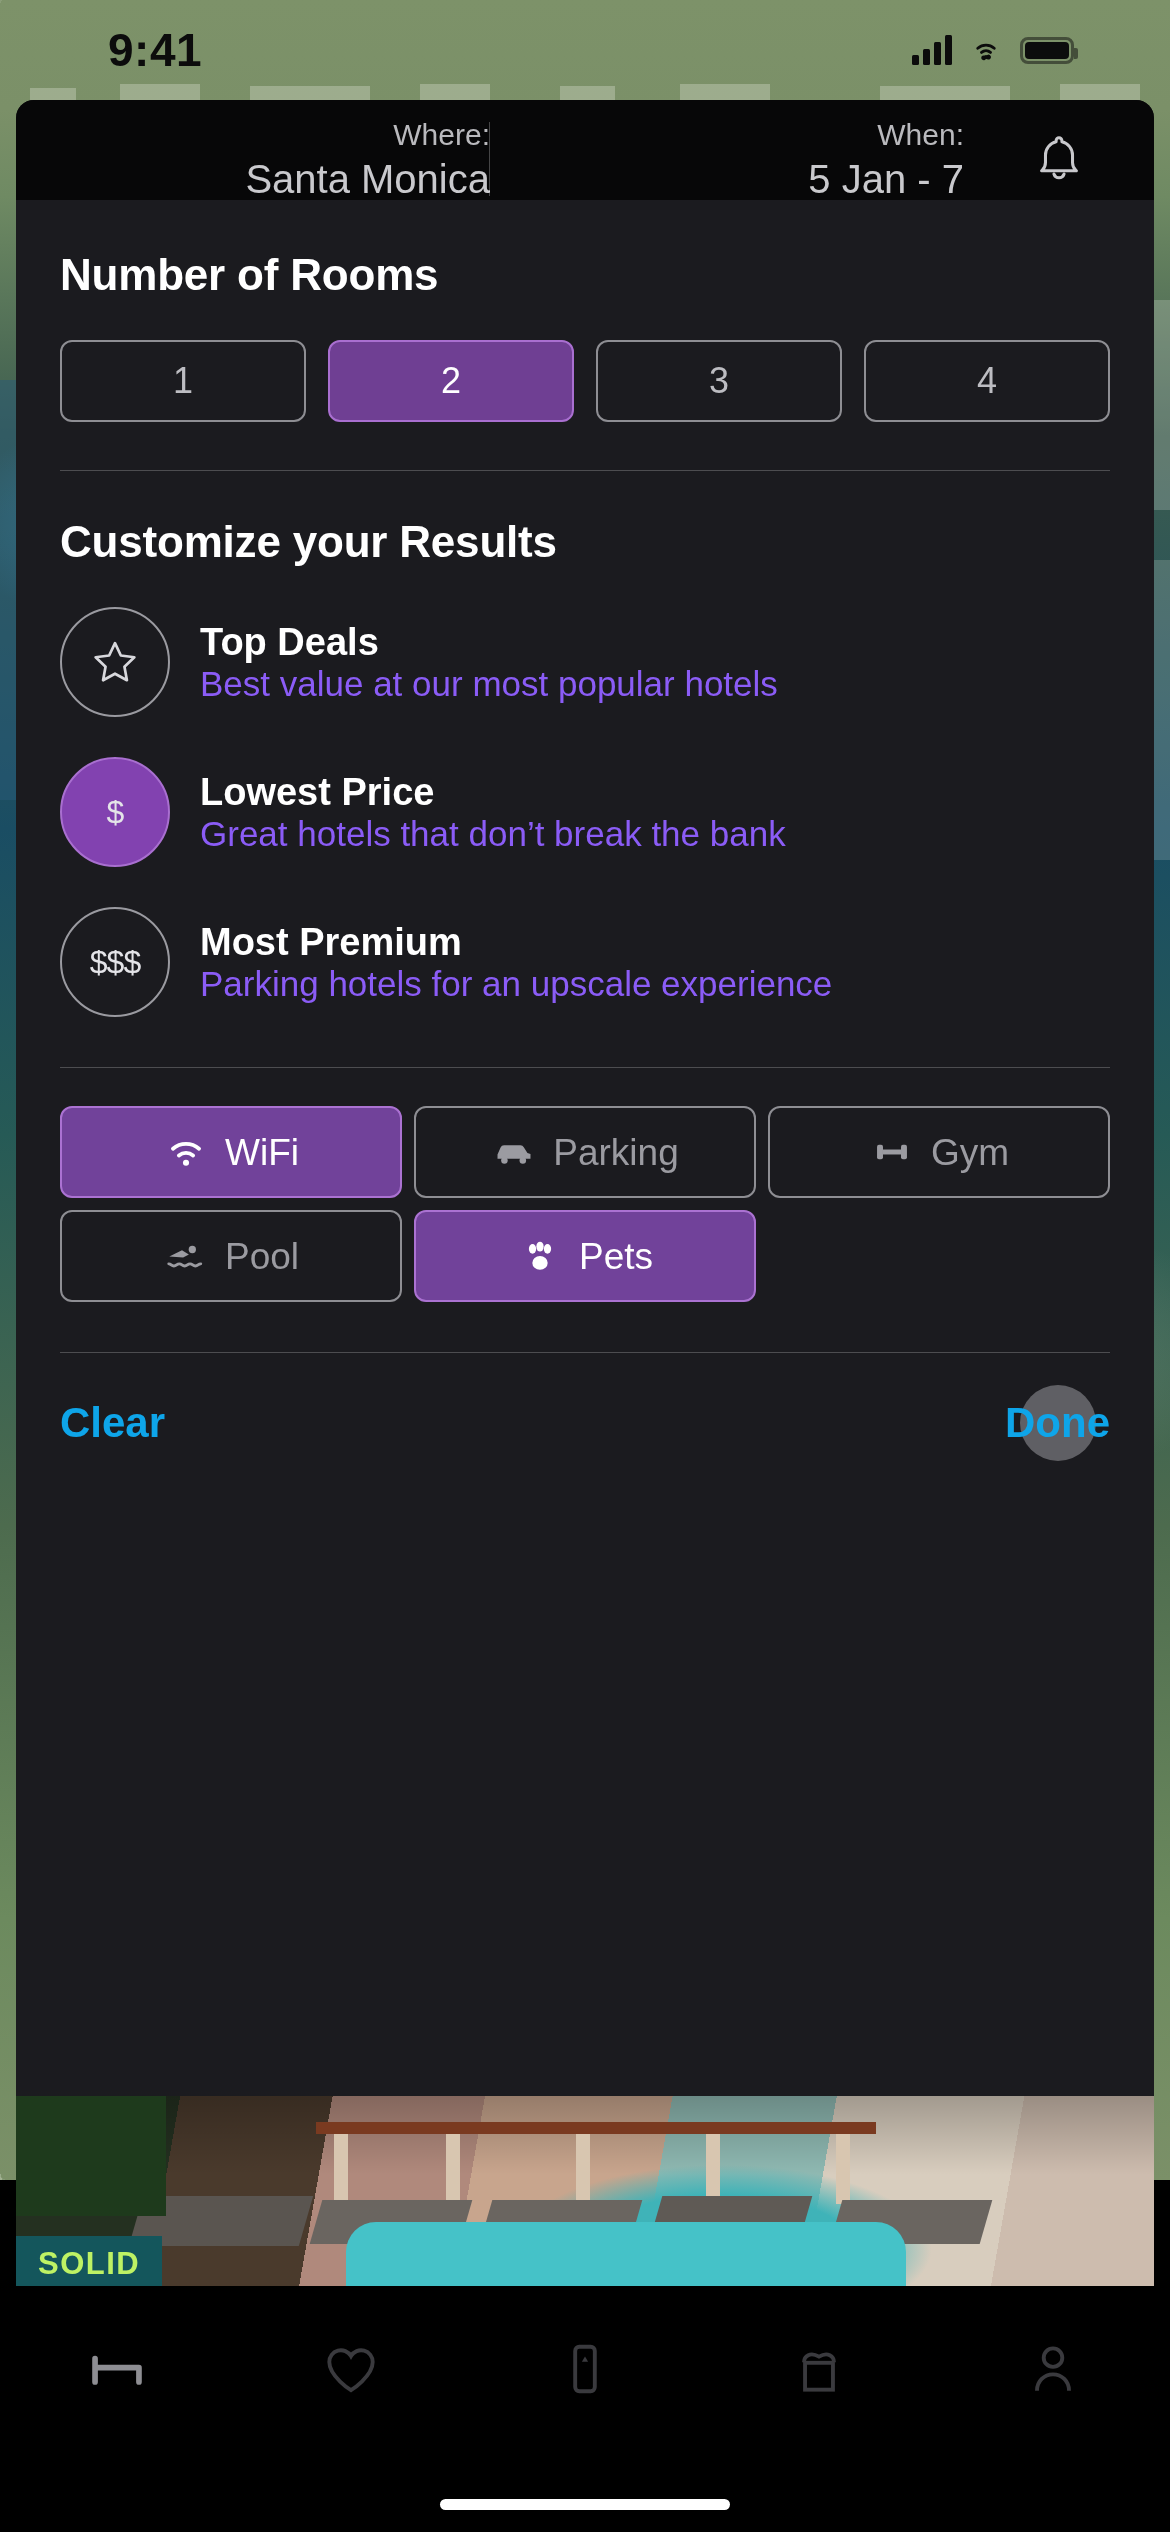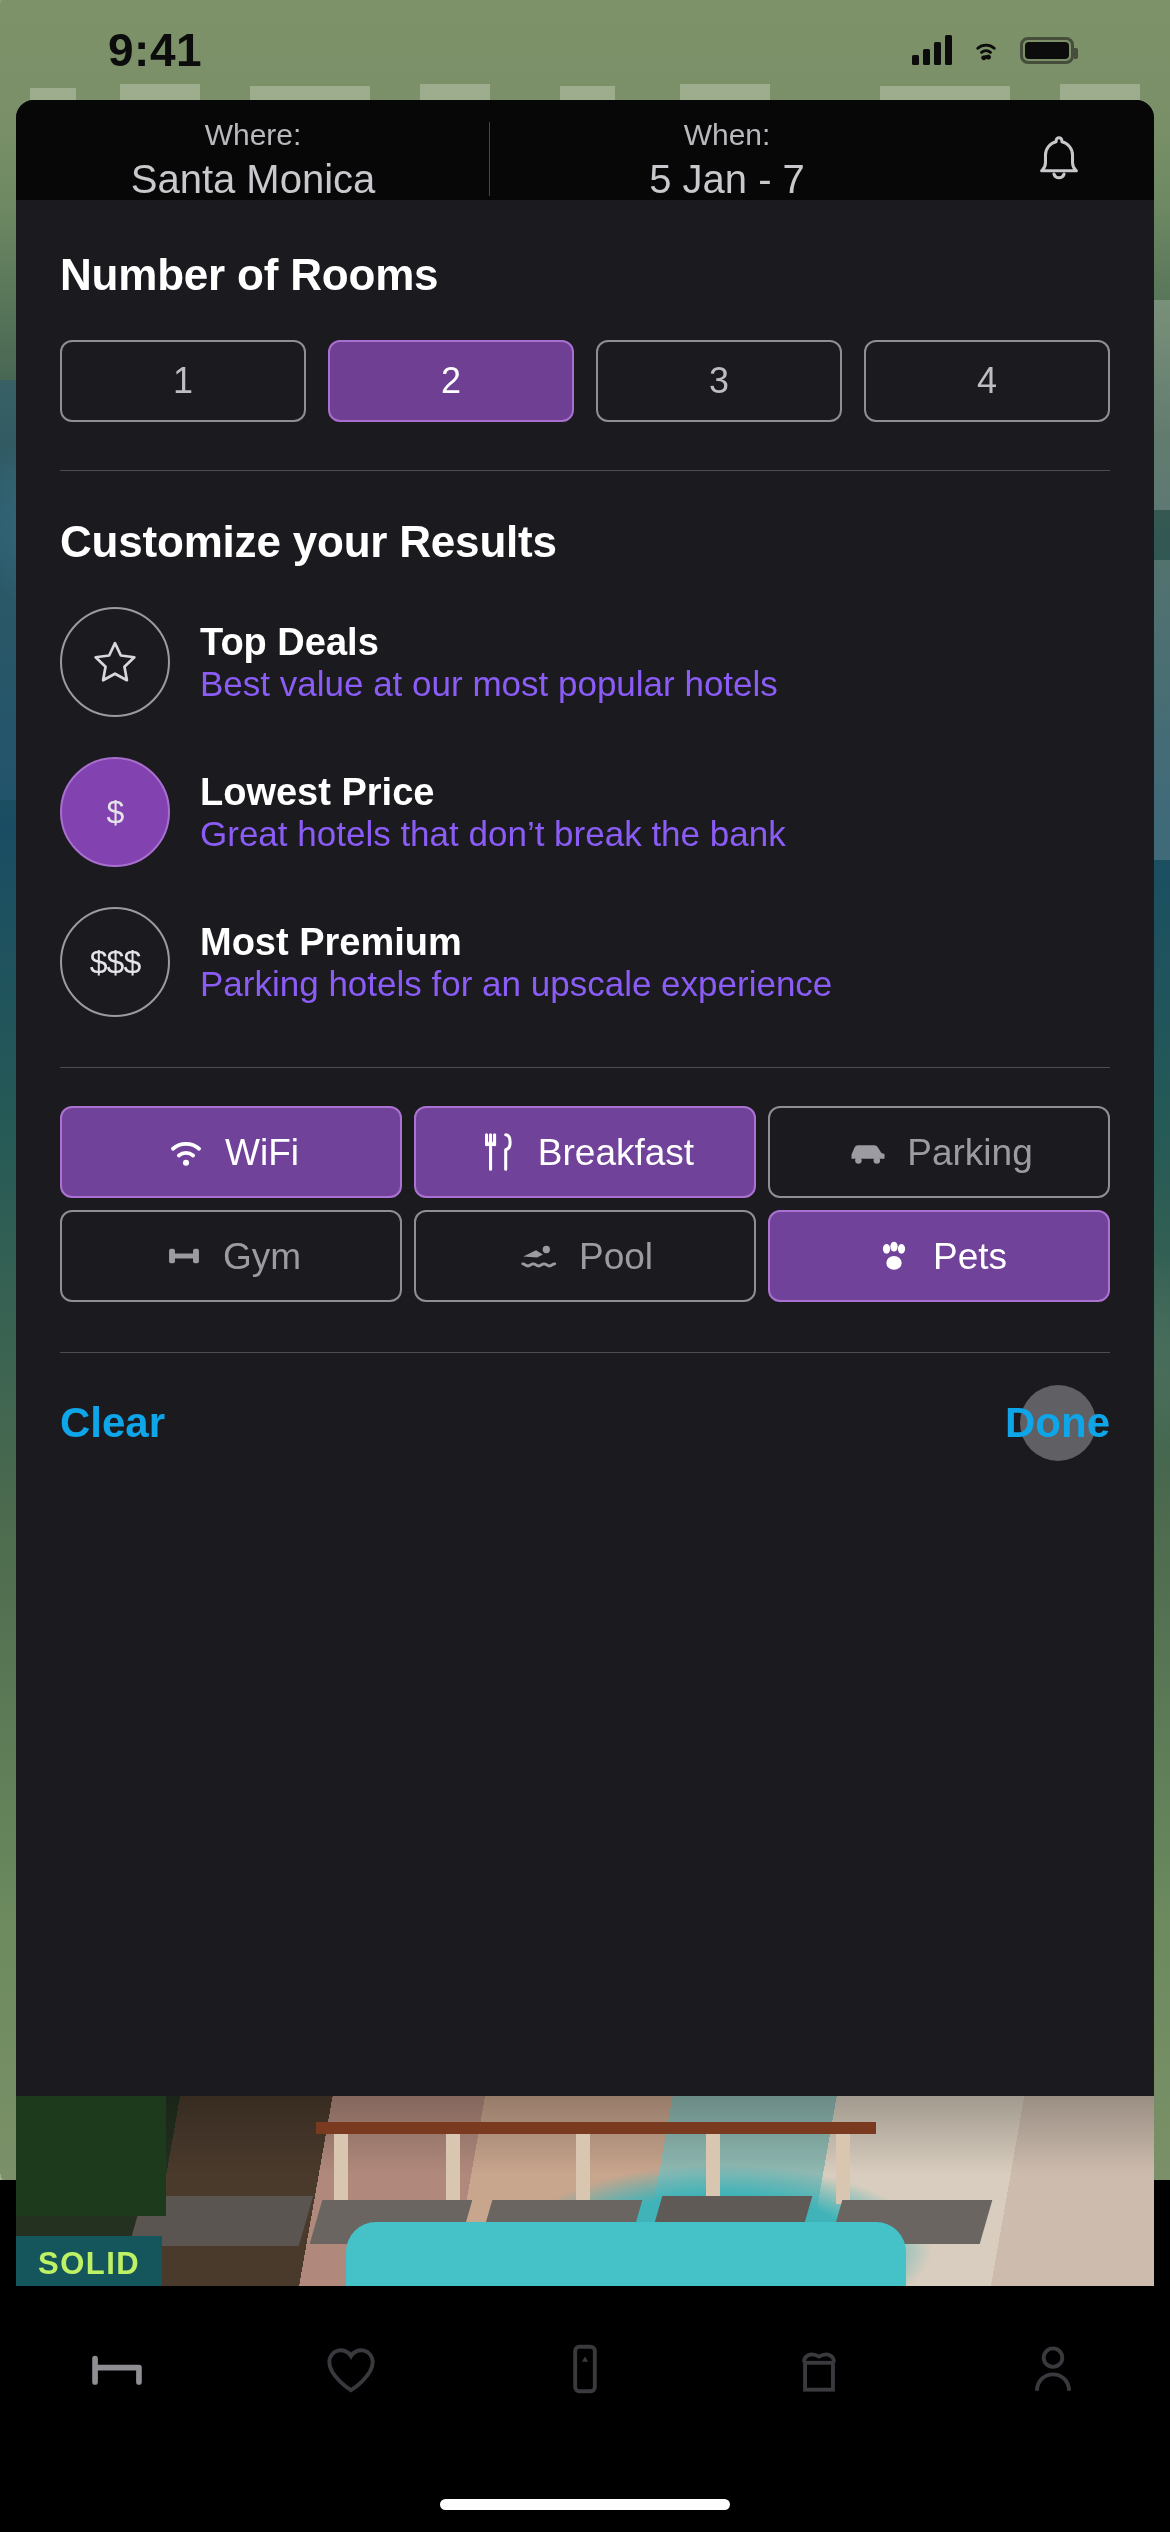--- a/index.html
+++ b/index.html
@@ -44,21 +44,21 @@
 
   
   .panel{
     position:absolute; left:16px; top:100px; width:1138px; height:1996px;
     background:#1b1b1f; border-radius:18px 18px 0 0; overflow:hidden; z-index:30;
   }
   .panel-head{
     height:100px; background:#070708; display:flex; align-items:center;
     padding-top:18px;
   }
-  .head-cell{ flex:1; text-align:center; position:relative; }
+  .head-cell{ flex:1; text-align:right; position:relative; }
   .head-cell.divide::after{
     content:""; position:absolute; right:0; top:6px; bottom:6px; width:1px; background:rgba(255,255,255,.25);
   }
   .head-label{ font-size:30px; color:#b9b9bd; line-height:1.25; font-weight:400; }
   .head-value{ font-size:40px; color:#c9c9cd; font-weight:400; margin-top:4px; }
   .head-bell{ width:190px; display:flex; align-items:center; justify-content:center; }
   .bell{ width:58px; height:58px; }
 
   .panel-body{ padding:0 44px; }
 
@@ -252,27 +252,20 @@
 
         <div class="chip sel">
           <svg viewBox="0 0 24 24">
             <path d="M8.3 13.8a5.8 5.8 0 017.4 0" stroke="#fff" stroke-width="2" fill="none" stroke-linecap="round"></path>
             <path d="M5.2 10.3a10.3 10.3 0 0113.6 0" stroke="#fff" stroke-width="2" fill="none" stroke-linecap="round"></path>
             <circle cx="12" cy="17.6" r="1.6" fill="#fff"></circle>
           </svg>
           <span class="ilabel">WiFi</span>
         </div>
 
-        <div class="chip sel">
-          <svg viewBox="0 0 24 24">
-            <path d="M7.6 3v5.2M9.7 3v5.2M5.5 3v5.2M7.6 8.2c1.6 0 2.1-1 2.1-2.1M7.6 8.2c-1.6 0-2.1-1-2.1-2.1M7.6 8.2V21" stroke="#fff" stroke-width="1.6" fill="none" stroke-linecap="round"></path>
-            <path d="M15.5 3c1.5 0 2.3 1.8 2.3 4.2 0 2-.9 3.3-2.3 3.6V21" stroke="#fff" stroke-width="1.6" fill="none" stroke-linecap="round" stroke-linejoin="round"></path>
-          </svg>
-          <span class="ilabel">Breakfast</span>
-        </div>
 
         <div class="chip">
           <svg viewBox="0 0 24 24">
             <path d="M3.4 15.5v-2.2l1.6-3.6A2 2 0 016.8 8.5h8.6a2 2 0 011.7 1l1.9 3 1.6.6v2.4z" fill="#9b9ba1"></path>
             <circle cx="7" cy="16.4" r="1.7" fill="#9b9ba1"></circle>
               <circle cx="16.6" cy="16.4" r="1.7" fill="#9b9ba1"></circle>
           </svg>
           <span class="ilabel">Parking</span>
         </div>
 

